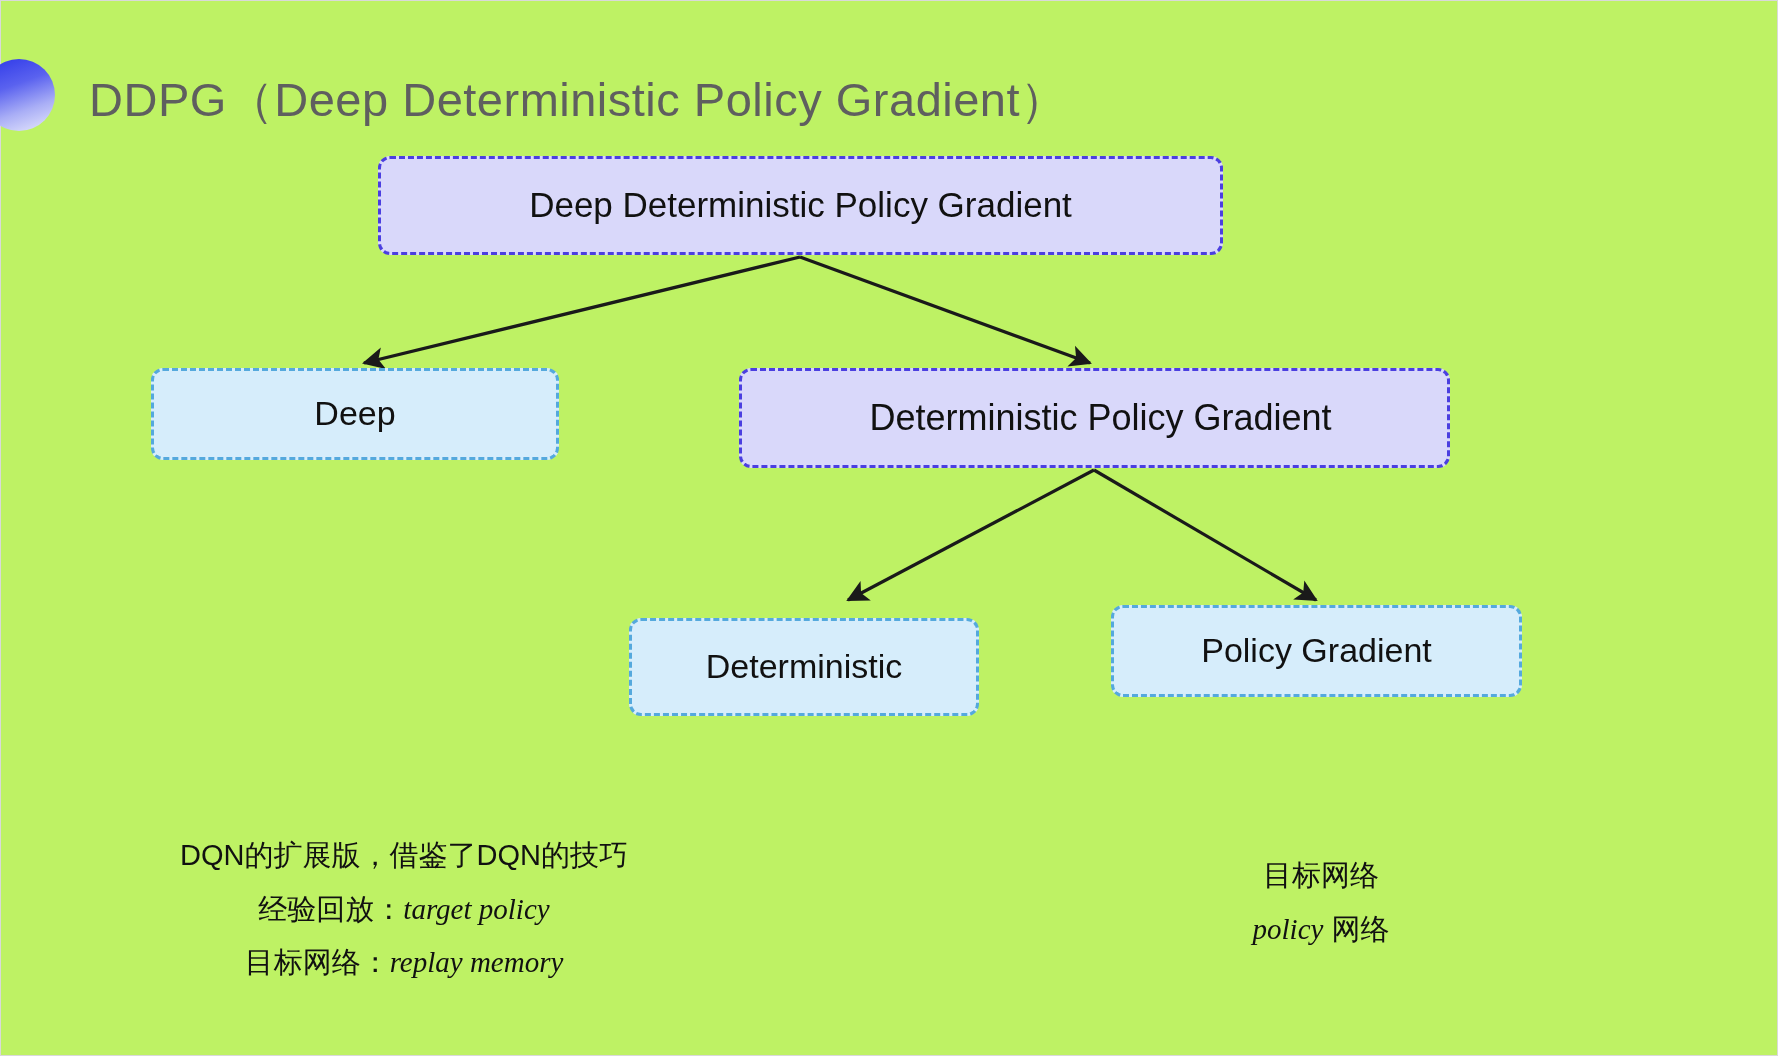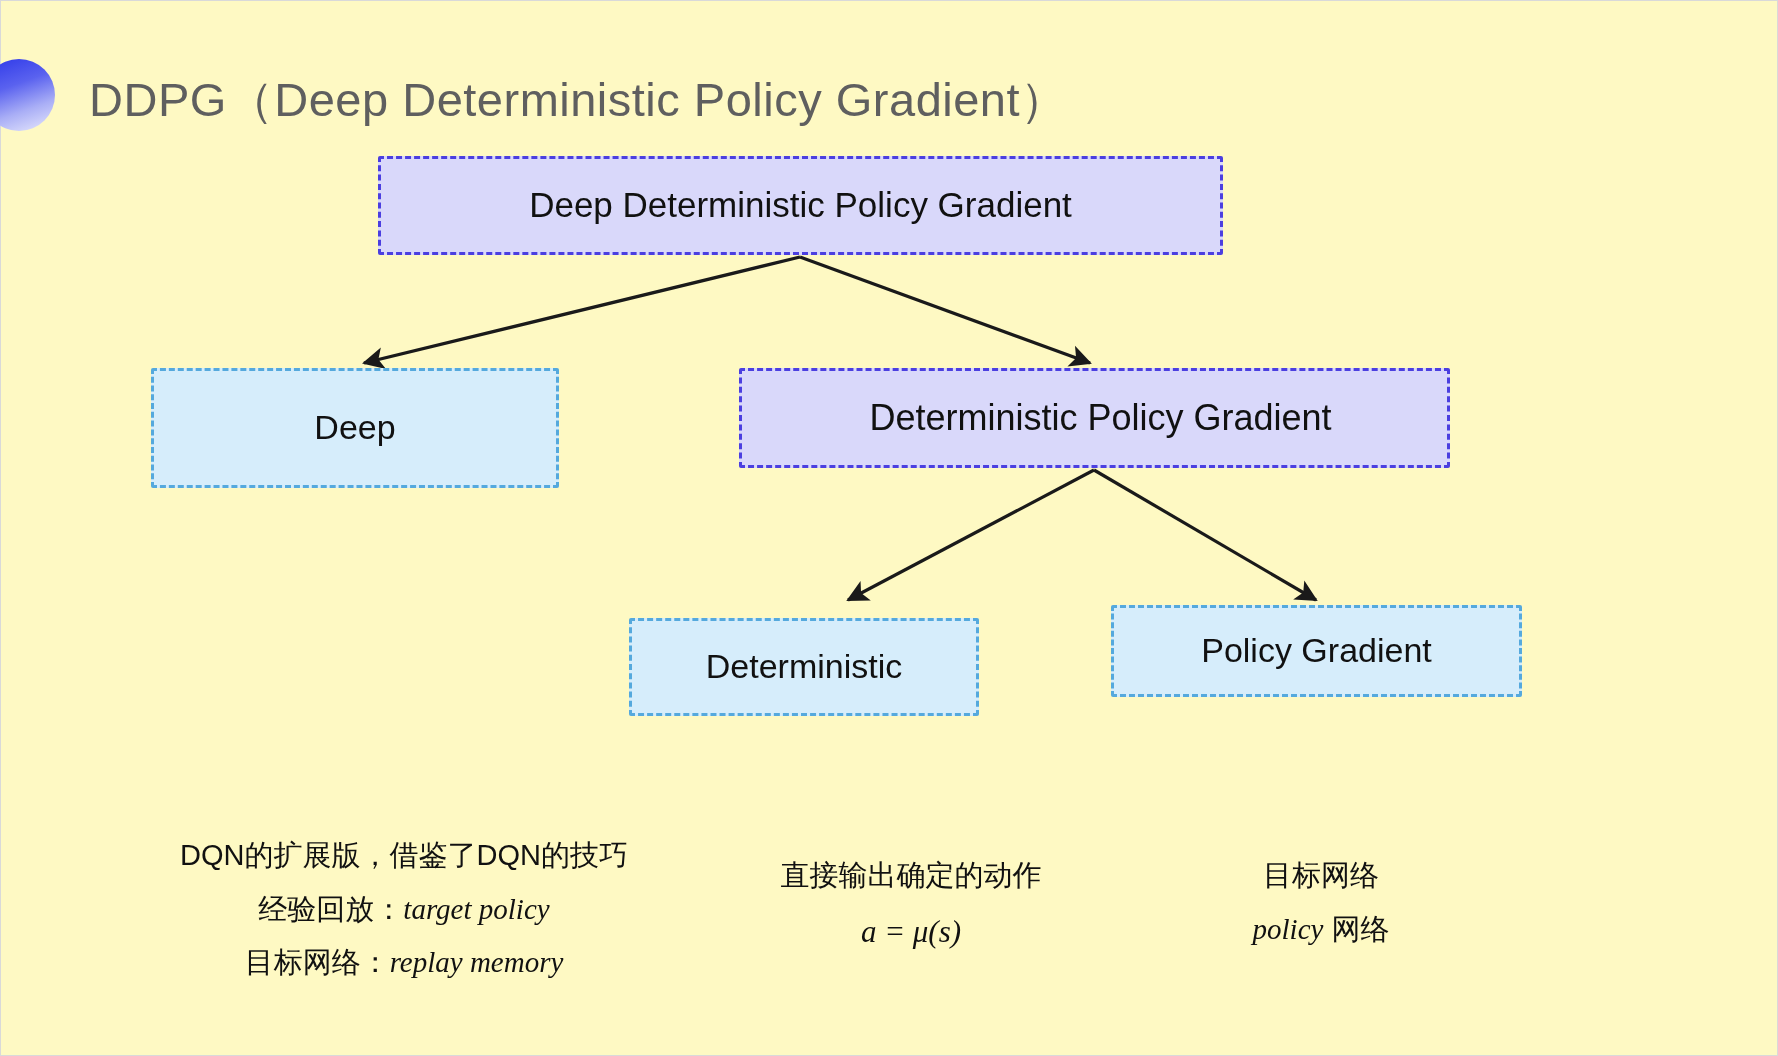--- a/index.html
+++ b/index.html
@@ -1,42 +1,42 @@
 <!DOCTYPE html>
 <html><head>
 <meta charset="utf-8">
 <style>
   html,body{margin:0;padding:0;background:#fff;}
   body{width:1778px;height:1056px;position:relative;overflow:hidden;
        font-family:"Liberation Sans","DejaVu Sans",sans-serif;}
 
   
-  #slide{position:absolute;inset:0;background:#fef9c3;box-sizing:border-box;
+  #slide{position:absolute;inset:0;background:#bef264;box-sizing:border-box;
          border:1px solid #d9d9d9;}
 
   
   #title-bullet{position:absolute;left:-18px;top:58px;width:72px;height:72px;
       border-radius:50%;
       background:linear-gradient(160deg,#2b36e8 0%,#5a62ef 38%,#a9aef6 68%,#e9eafd 100%);}
   #page-title{position:absolute;left:88px;top:68px;font-size:47px;color:#5f5f5f;
       letter-spacing:.5px;white-space:nowrap;font-weight:400;}
 
   
   #edges{position:absolute;left:0;top:0;width:1778px;height:1056px;}
 
   
   .node{position:absolute;box-sizing:border-box;display:flex;align-items:center;
-        justify-content:center;text-align:center;color:#111;border-radius:2px;}
+        justify-content:center;text-align:center;color:#111;border-radius:12px;}
   .node .lbl{font-size:34px;line-height:1.1;font-weight:400;}
   .node.purple{background:#d9d8fa;border:3px dashed #4b3fe0;}
   .node.blue{background:#d6edfb;border:3px dashed #55a9dd;}
 
   #node-root{left:377px;top:155px;width:845px;height:99px;}
   #node-root .lbl{font-size:35px;}
-  #node-deep{left:150px;top:367px;width:408px;height:120px;}
+  #node-deep{left:150px;top:367px;width:408px;height:92px;}
   #node-dpg{left:738px;top:367px;width:711px;height:100px;padding-left:12px;}
   #node-dpg .lbl{font-size:36px;}
   #node-det{left:628px;top:604px;width:350px;height:98px;margin-top:13px;}
   #node-pg{left:1110px;top:604px;width:411px;height:92px;}
 
   
   .caption{position:absolute;color:#111;font-size:29px;line-height:1.85;}
   .caption .ser{font-family:"Liberation Serif","DejaVu Serif",serif;font-style:italic;}
   .caption .math{font-family:"Liberation Serif","DejaVu Serif",serif;font-style:italic;
                  font-size:31px;}
@@ -86,23 +86,19 @@
   <div class="node blue" id="node-pg">
     <span class="lbl">Policy Gradient</span>
   </div>
 
   <div class="caption" id="cap-deep">
     <div class="ln">DQN的扩展版，借鉴了DQN的技巧</div>
     <div class="ln"><span>经验回放：</span><span class="ser">target policy</span></div>
     <div class="ln"><span>目标网络：</span><span class="ser">replay memory</span></div>
   </div>
 
-  <div class="caption" id="cap-det">
-    <div class="ln">直接输出确定的动作</div>
-    <div class="ln math">a = μ(s)</div>
-  </div>
 
   <div class="caption" id="cap-pg">
     <div class="ln">目标网络</div>
     <div class="ln"><span class="ser">policy</span><span> 网络</span></div>
   </div>
 
 </div>
 
 </body></html>

